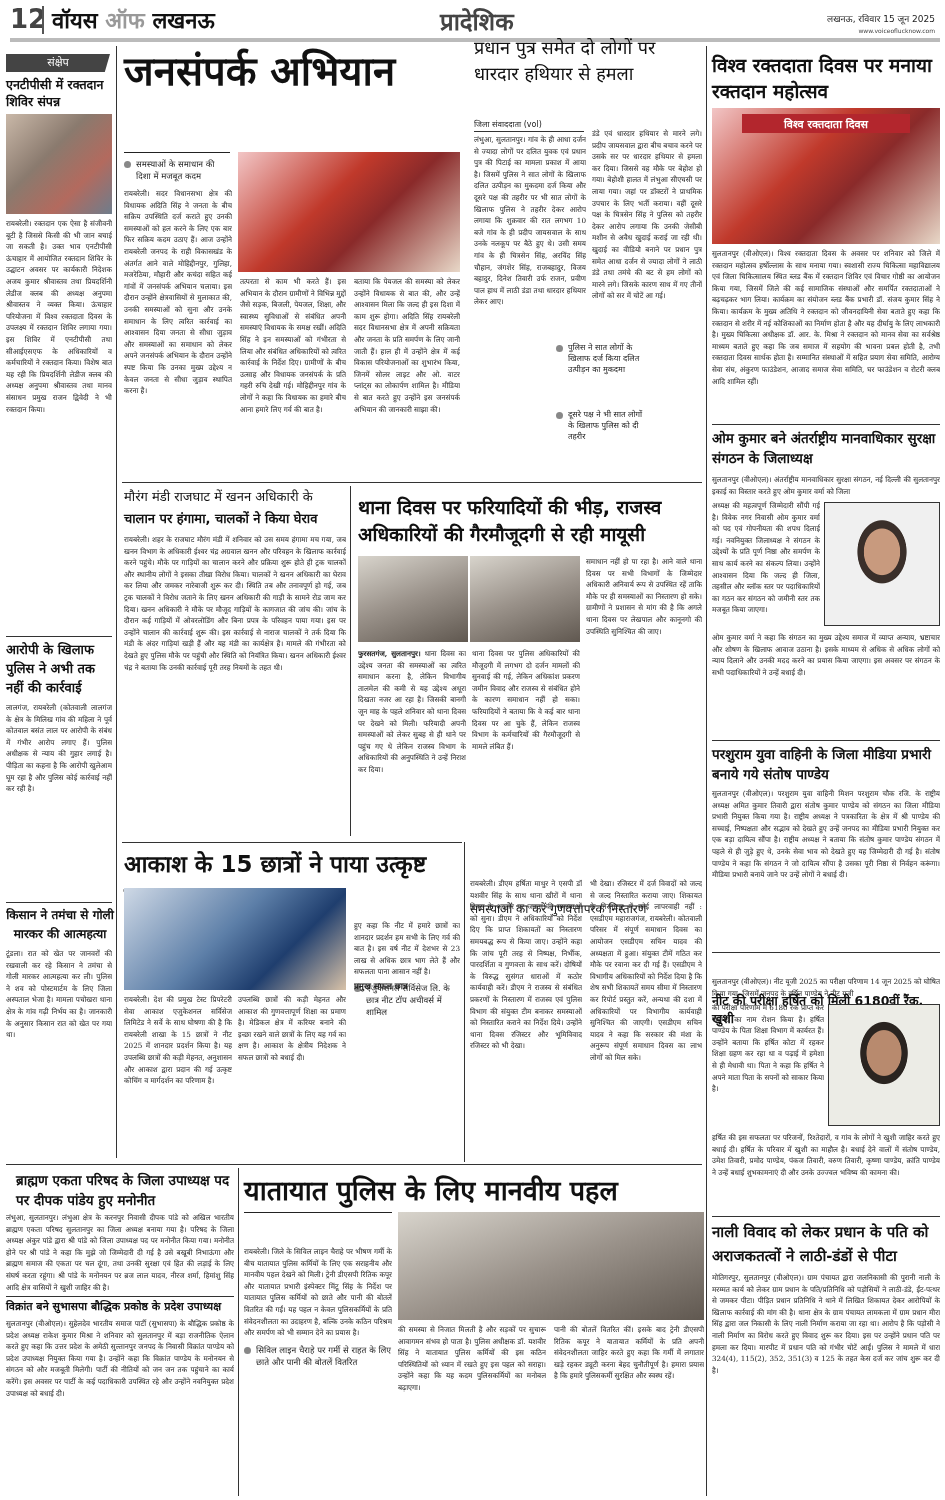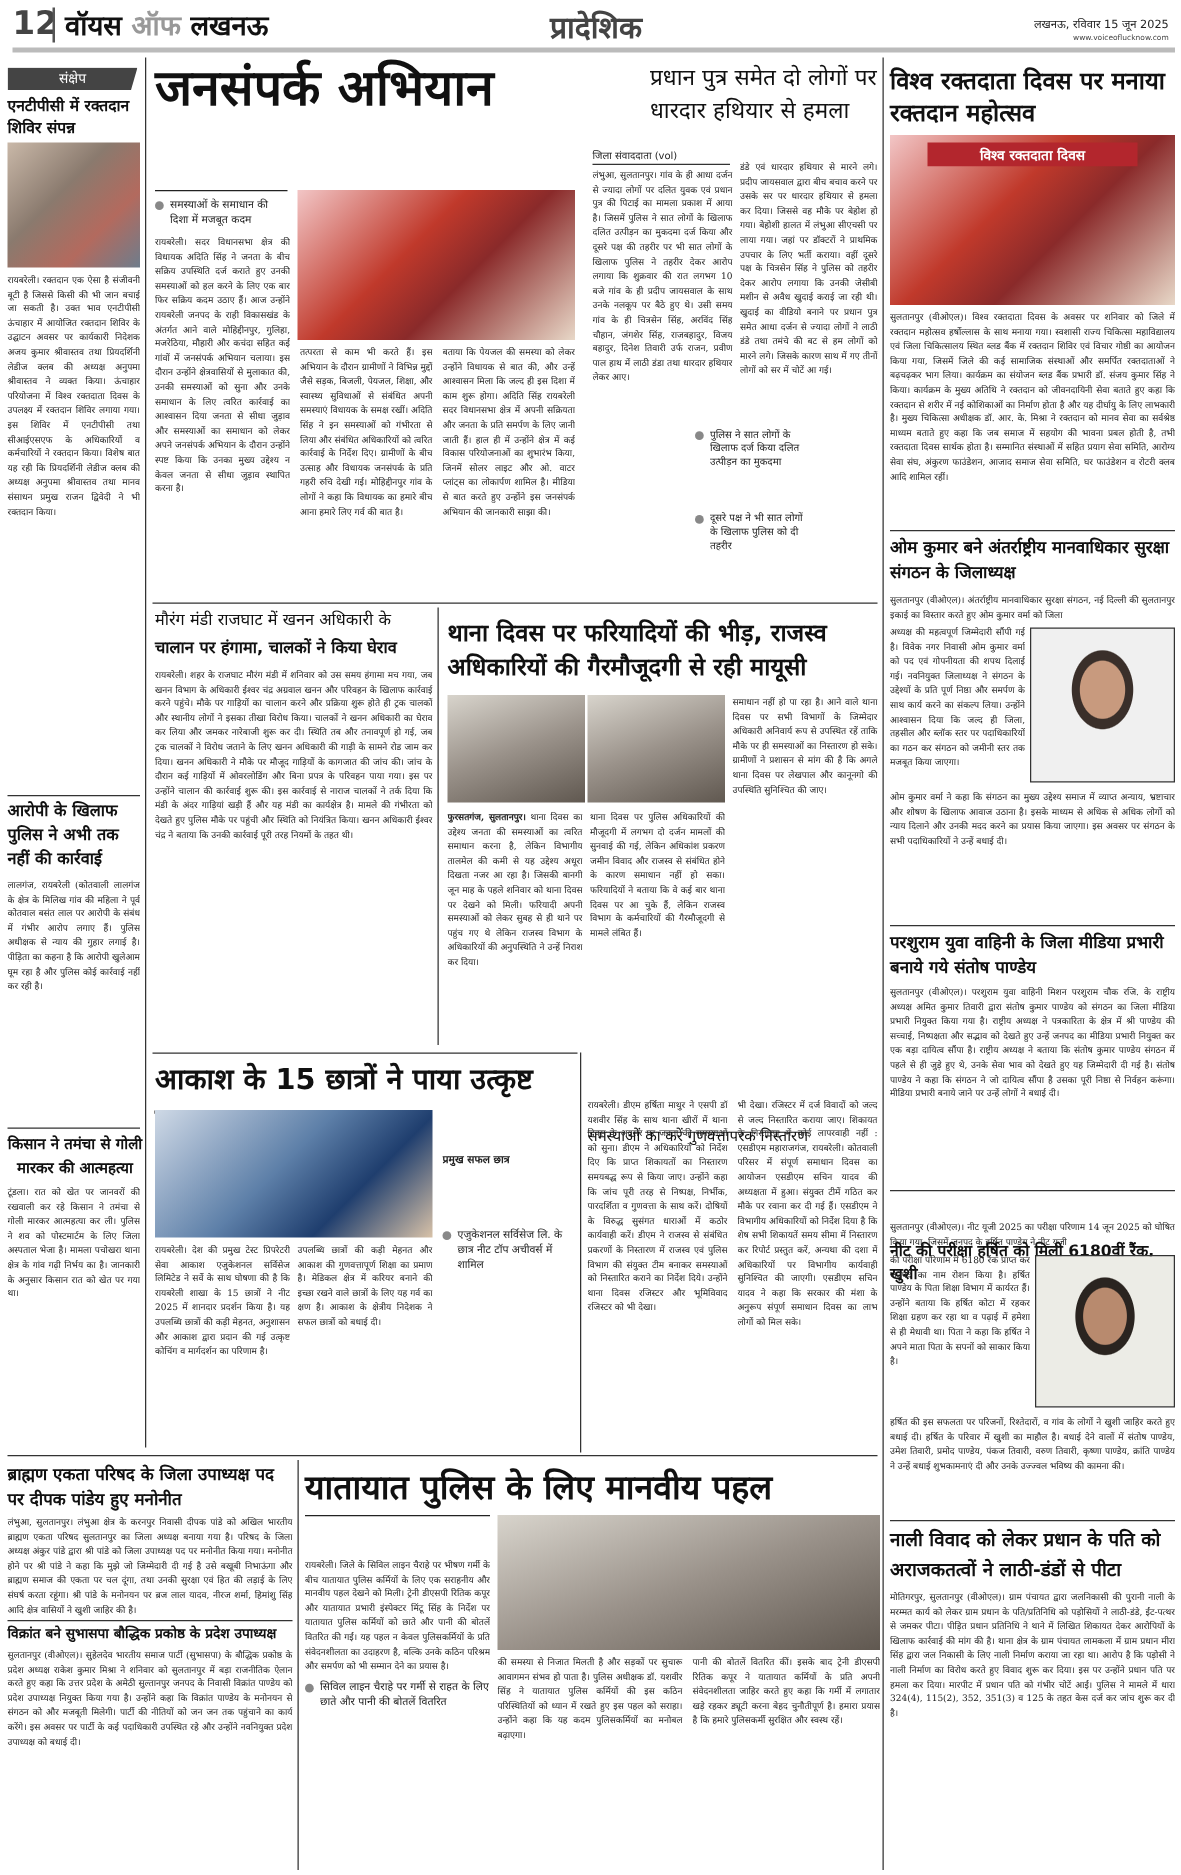--- a/index.html
+++ b/index.html
@@ -66,21 +66,21 @@
 <div class="abs h-bold" style="left:124px;top:48px;width:340px;font-size:40px;line-height:46px;">
   <div>जनसंपर्क अभियान</div>
 </div>
 <div class="abs thin-rule" style="left:124px;top:152px;width:106px;"></div>
 <div class="abs bullet" style="left:124px;top:158px;width:106px;">समस्याओं के समाधान की दिशा में मजबूत कदम</div>
 <div class="abs photo red" style="left:238px;top:152px;width:222px;height:120px;"></div>
 <div class="abs body-text" style="left:124px;top:188px;width:108px;height:290px;">रायबरेली। सदर विधानसभा क्षेत्र की विधायक अदिति सिंह ने जनता के बीच सक्रिय उपस्थिति दर्ज कराते हुए उनकी समस्याओं को हल करने के लिए एक बार फिर सक्रिय कदम उठाए हैं। आज उन्होंने रायबरेली जनपद के राही विकासखंड के अंतर्गत आने वाले मोहिद्दीनपुर, गुलिहा, मजरेठिया, मौहारी और कचंदा सहित कई गांवों में जनसंपर्क अभियान चलाया। इस दौरान उन्होंने क्षेत्रवासियों से मुलाकात की, उनकी समस्याओं को सुना और उनके समाधान के लिए त्वरित कार्रवाई का आश्वासन दिया जनता से सीधा जुड़ाव और समस्याओं का समाधान को लेकर अपने जनसंपर्क अभियान के दौरान उन्होंने स्पष्ट किया कि उनका मुख्य उद्देश्य न केवल जनता से सीधा जुड़ाव स्थापित करना है।</div>
 <div class="abs body-text" style="left:240px;top:276px;width:106px;height:202px;">तत्परता से काम भी करते हैं। इस अभियान के दौरान ग्रामीणों ने विभिन्न मुद्दों जैसे सड़क, बिजली, पेयजल, शिक्षा, और स्वास्थ्य सुविधाओं से संबंधित अपनी समस्याएं विधायक के समक्ष रखीं। अदिति सिंह ने इन समस्याओं को गंभीरता से लिया और संबंधित अधिकारियों को त्वरित कार्रवाई के निर्देश दिए। ग्रामीणों के बीच उत्साह और विधायक जनसंपर्क के प्रति गहरी रुचि देखी गई। मोहिद्दीनपुर गांव के लोगों ने कहा कि विधायक का हमारे बीच आना हमारे लिए गर्व की बात है।</div>
 <div class="abs body-text" style="left:354px;top:276px;width:106px;height:202px;">बताया कि पेयजल की समस्या को लेकर उन्होंने विधायक से बात की, और उन्हें आश्वासन मिला कि जल्द ही इस दिशा में काम शुरू होगा। अदिति सिंह रायबरेली सदर विधानसभा क्षेत्र में अपनी सक्रियता और जनता के प्रति समर्पण के लिए जानी जाती हैं। हाल ही में उन्होंने क्षेत्र में कई विकास परियोजनाओं का शुभारंभ किया, जिनमें सोलर लाइट और ओ. वाटर प्लांट्स का लोकार्पण शामिल है। मीडिया से बात करते हुए उन्होंने इस जनसंपर्क अभियान की जानकारी साझा की।</div>
 
-<div class="abs h-bold" style="left:474px;top:50px;width:230px;font-size:18px;line-height:26px;font-weight:normal;margin-left:46px;">प्रधान पुत्र समेत दो लोगों पर धारदार हथियार से हमला</div>
+<div class="abs h-bold" style="left:474px;top:35px;width:230px;font-size:18px;line-height:26px;font-weight:normal;">प्रधान पुत्र समेत दो लोगों पर धारदार हथियार से हमला</div>
 <div class="abs byline" style="left:474px;top:118px;width:110px;">जिला संवाददाता (vol)</div>
 <div class="abs body-text" style="left:474px;top:134px;width:112px;height:344px;">लंभुआ, सुलतानपुर। गांव के ही आधा दर्जन से ज्यादा लोगों पर दलित युवक एवं प्रधान पुत्र की पिटाई का मामला प्रकाश में आया है। जिसमें पुलिस ने सात लोगों के खिलाफ दलित उत्पीड़न का मुकदमा दर्ज किया और दूसरे पक्ष की तहरीर पर भी सात लोगों के खिलाफ पुलिस ने तहरीर देकर आरोप लगाया कि शुक्रवार की रात लगभग 10 बजे गांव के ही प्रदीप जायसवाल के साथ उनके नलकूप पर बैठे हुए थे। उसी समय गांव के ही चित्रसेन सिंह, अरविंद सिंह चौहान, जंगशेर सिंह, राजबहादुर, विजय बहादुर, दिनेश तिवारी उर्फ राजन, प्रवीण पाल हाथ में लाठी डंडा तथा धारदार हथियार लेकर आए।</div>
 <div class="abs body-text" style="left:592px;top:128px;width:110px;height:350px;">डंडे एवं धारदार हथियार से मारने लगे। प्रदीप जायसवाल द्वारा बीच बचाव करने पर उसके सर पर धारदार हथियार से हमला कर दिया। जिससे वह मौके पर बेहोश हो गया। बेहोशी हालत में लंभुआ सीएचसी पर लाया गया। जहां पर डॉक्टरों ने प्राथमिक उपचार के लिए भर्ती कराया। वहीं दूसरे पक्ष के चित्रसेन सिंह ने पुलिस को तहरीर देकर आरोप लगाया कि उनकी जेसीबी मशीन से अवैध खुदाई कराई जा रही थी। खुदाई का वीडियो बनाने पर प्रधान पुत्र समेत आधा दर्जन से ज्यादा लोगों ने लाठी डंडे तथा तमंचे की बट से हम लोगों को मारने लगे। जिसके कारण साथ में गए तीनों लोगों को सर में चोटें आ गई।</div>
 <div class="abs bullet" style="left:556px;top:318px;width:88px;background:#fff;font-size:8px;line-height:11px;">पुलिस ने सात लोगों के खिलाफ दर्ज किया दलित उत्पीड़न का मुकदमा</div>
 <div class="abs bullet" style="left:556px;top:352px;width:88px;background:#fff;font-size:8px;line-height:11px;">दूसरे पक्ष ने भी सात लोगों के खिलाफ पुलिस को दी तहरीर</div>
 
 <div class="abs h-bold" style="left:712px;top:52px;width:230px;font-size:19px;line-height:26px;">विश्व रक्तदाता दिवस पर मनाया रक्तदान महोत्सव</div>
 <div class="abs photo red" style="left:712px;top:108px;width:228px;height:136px;">
   <div style="background:#b3262d;color:#fff;font-size:11px;font-weight:bold;text-align:center;margin:6px 30px;padding:2px;">विश्व रक्तदाता दिवस</div>
 </div>
@@ -124,32 +124,33 @@
   <b>फुरसतगंज, सुलतानपुर।</b>
   <span>थाना दिवस का उद्देश्य जनता की समस्याओं का त्वरित समाधान करना है, लेकिन विभागीय तालमेल की कमी से यह उद्देश्य अधूरा दिखता नजर आ रहा है। जिसकी बानगी जून माह के पहले शनिवार को थाना दिवस पर देखने को मिली। फरियादी अपनी समस्याओं को लेकर सुबह से ही थाने पर पहुंच गए थे लेकिन राजस्व विभाग के अधिकारियों की अनुपस्थिति ने उन्हें निराश कर दिया।</span>
 </div>
 <div class="abs body-text" style="left:472px;top:648px;width:108px;height:188px;">थाना दिवस पर पुलिस अधिकारियों की मौजूदगी में लगभग दो दर्जन मामलों की सुनवाई की गई, लेकिन अधिकांश प्रकरण जमीन विवाद और राजस्व से संबंधित होने के कारण समाधान नहीं हो सका। फरियादियों ने बताया कि वे कई बार थाना दिवस पर आ चुके हैं, लेकिन राजस्व विभाग के कर्मचारियों की गैरमौजूदगी से मामले लंबित हैं।</div>
 
 <div class="abs hline" style="left:122px;top:842px;width:340px;"></div>
 <div class="abs h-bold" style="left:124px;top:848px;width:336px;font-size:23px;line-height:32px;">आकाश के 15 छात्रों ने पाया उत्कृष्ट स्थान</div>
 <div class="abs photo blue" style="left:124px;top:888px;width:222px;height:102px;"></div>
 <div class="abs bullet" style="left:354px;top:892px;width:106px;">एजुकेशनल सर्विसेज लि. के छात्र नीट टॉप अचीवर्स में शामिल</div>
 <div class="abs body-text" style="left:354px;top:920px;width:106px;height:240px;">
+  <span>हुए कहा कि नीट में हमारे छात्रों का शानदार प्रदर्शन हम सभी के लिए गर्व की बात है। इस वर्ष नीट में देशभर से 23 लाख से अधिक छात्र भाग लेते हैं और सफलता पाना आसान नहीं है।</span>
   <b style="display:block;font-size:8.5px;margin-top:3px;">प्रमुख सफल छात्र</b>
 </div>
 <div class="abs body-text" style="left:124px;top:994px;width:108px;height:166px;">रायबरेली। देश की प्रमुख टेस्ट प्रिपरेटरी सेवा आकाश एजुकेशनल सर्विसेज लिमिटेड ने सर्वे के साथ घोषणा की है कि रायबरेली शाखा के 15 छात्रों ने नीट 2025 में शानदार प्रदर्शन किया है। यह उपलब्धि छात्रों की कड़ी मेहनत, अनुशासन और आकाश द्वारा प्रदान की गई उत्कृष्ट कोचिंग व मार्गदर्शन का परिणाम है।</div>
 <div class="abs body-text" style="left:238px;top:994px;width:108px;height:166px;">उपलब्धि छात्रों की कड़ी मेहनत और आकाश की गुणवत्तापूर्ण शिक्षा का प्रमाण है। मेडिकल क्षेत्र में करियर बनाने की इच्छा रखने वाले छात्रों के लिए यह गर्व का क्षण है। आकाश के क्षेत्रीय निदेशक ने सफल छात्रों को बधाई दी।</div>
 
 <div class="abs vline" style="left:464px;top:842px;height:320px;"></div>
 <div class="abs h-bold" style="left:470px;top:850px;width:234px;font-size:12px;line-height:22px;font-weight:normal;margin-top:48px;">समस्याओं का करें गुणवत्तापरक निस्तारण</div>
 <div class="abs body-text" style="left:470px;top:878px;width:112px;height:282px;">रायबरेली। डीएम हर्षिता माथुर ने एसपी डॉ यशवीर सिंह के साथ थाना खीरों में थाना दिवस के अवसर पर जनता की समस्याओं को सुना। डीएम ने अधिकारियों को निर्देश दिए कि प्राप्त शिकायतों का निस्तारण समयबद्ध रूप से किया जाए। उन्होंने कहा कि जांच पूरी तरह से निष्पक्ष, निर्भीक, पारदर्शिता व गुणवत्ता के साथ करें। दोषियों के विरुद्ध सुसंगत धाराओं में कठोर कार्यवाही करें। डीएम ने राजस्व से संबंधित प्रकरणों के निस्तारण में राजस्व एवं पुलिस विभाग की संयुक्त टीम बनाकर समस्याओं को निस्तारित कराने का निर्देश दिये। उन्होंने थाना दिवस रजिस्टर और भूमिविवाद रजिस्टर को भी देखा।</div>
 <div class="abs body-text" style="left:590px;top:878px;width:112px;height:282px;">भी देखा। रजिस्टर में दर्ज विवादों को जल्द से जल्द निस्तारित कराया जाए। शिकायत के निस्तारण में कोई लापरवाही नहीं : एसडीएम महाराजगंज, रायबरेली। कोतवाली परिसर में संपूर्ण समाधान दिवस का आयोजन एसडीएम सचिन यादव की अध्यक्षता में हुआ। संयुक्त टीमें गठित कर मौके पर रवाना कर दी गई हैं। एसडीएम ने विभागीय अधिकारियों को निर्देश दिया है कि शेष सभी शिकायतें समय सीमा में निस्तारण कर रिपोर्ट प्रस्तुत करें, अन्यथा की दशा में अधिकारियों पर विभागीय कार्यवाही सुनिश्चित की जाएगी। एसडीएम सचिन यादव ने कहा कि सरकार की मंशा के अनुरूप संपूर्ण समाधान दिवस का लाभ लोगों को मिल सके।</div>
 
 <div class="abs hline" style="left:6px;top:1164px;width:696px;"></div>
-<div class="abs h-bold" style="left:6px;top:1170px;width:230px;font-size:13.5px;line-height:20px;">ब्राह्मण एकता परिषद के जिला उपाध्यक्ष पद पर दीपक पांडेय हुए मनोनीत</div>
+<div class="abs h-bold" style="left:16px;top:1170px;width:230px;font-size:13.5px;line-height:20px;">ब्राह्मण एकता परिषद के जिला उपाध्यक्ष पद पर दीपक पांडेय हुए मनोनीत</div>
 <div class="abs body-text" style="left:6px;top:1212px;width:228px;height:82px;">लंभुआ, सुलतानपुर। लंभुआ क्षेत्र के करनपुर निवासी दीपक पांडे को अखिल भारतीय ब्राह्मण एकता परिषद सुलतानपुर का जिला अध्यक्ष बनाया गया है। परिषद के जिला अध्यक्ष अंकुर पांडे द्वारा श्री पांडे को जिला उपाध्यक्ष पद पर मनोनीत किया गया। मनोनीत होने पर श्री पांडे ने कहा कि मुझे जो जिम्मेदारी दी गई है उसे बखूबी निभाऊंगा और ब्राह्मण समाज की एकता पर चल दूंगा, तथा उनकी सुरक्षा एवं हित की लड़ाई के लिए संघर्ष करता रहूंगा। श्री पांडे के मनोनयन पर ब्रज लाल यादव, नीरज शर्मा, हिमांशु सिंह आदि क्षेत्र वासियों ने खुशी जाहिर की है।</div>
 <div class="abs hline" style="left:6px;top:1296px;width:228px;"></div>
 
 <div class="abs h-bold" style="left:6px;top:1298px;width:230px;font-size:11px;line-height:18px;">विक्रांत बने सुभासपा बौद्धिक प्रकोष्ठ के प्रदेश उपाध्यक्ष</div>
 <div class="abs body-text" style="left:6px;top:1318px;width:228px;height:178px;">सुलतानपुर (वीओएल)। सुहेलदेव भारतीय समाज पार्टी (सुभासपा) के बौद्धिक प्रकोष्ठ के प्रदेश अध्यक्ष राकेश कुमार मिश्रा ने शनिवार को सुलतानपुर में बड़ा राजनीतिक ऐलान करते हुए कहा कि उत्तर प्रदेश के अमेठी सुल्तानपुर जनपद के निवासी विक्रांत पाण्डेय को प्रदेश उपाध्यक्ष नियुक्त किया गया है। उन्होंने कहा कि विक्रांत पाण्डेय के मनोनयन से संगठन को और मजबूती मिलेगी। पार्टी की नीतियों को जन जन तक पहुंचाने का कार्य करेंगे। इस अवसर पर पार्टी के कई पदाधिकारी उपस्थित रहे और उन्होंने नवनियुक्त प्रदेश उपाध्यक्ष को बधाई दी।</div>
 
 <div class="abs vline" style="left:238px;top:1168px;height:328px;"></div>
 <div class="abs h-bold" style="left:244px;top:1172px;width:460px;font-size:27px;line-height:38px;">यातायात पुलिस के लिए मानवीय पहल</div>
 <div class="abs thin-rule" style="left:244px;top:1212px;width:148px;"></div>
 <div class="abs bullet" style="left:244px;top:1218px;width:148px;">सिविल लाइन चैराहे पर गर्मी से राहत के लिए छाते और पानी की बोतलें वितरित</div>

